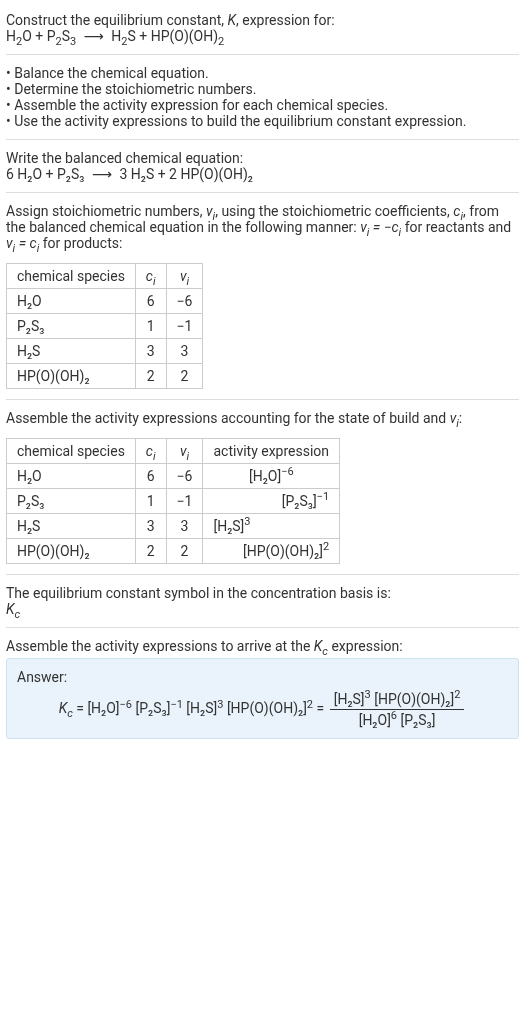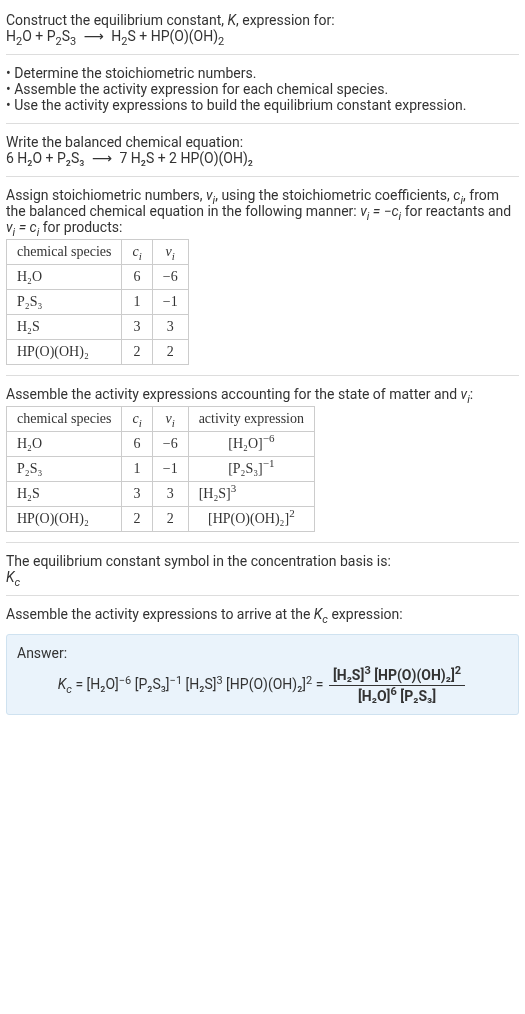--- a/index.html
+++ b/index.html
@@ -20,81 +20,80 @@
     border-top: 1px solid #ddd;
     margin: 4px 0;
   }
   .nobr { white-space: nowrap; }
   sub { font-size: 11px; vertical-align: sub; line-height: 0; }
   sup { font-size: 11px; vertical-align: super; line-height: 0; }
   .italic { font-style: italic; }
   .arrow { padding: 0 4px; }
   table.data {
     border-collapse: collapse;
-    margin-top: 4px;
-    font-family: Liberation Serif, serif;
+    margin-top: 12px;
   }
   table.data th, table.data td {
     border: 1px solid #ccc;
     padding: 4px 10px;
     text-align: center;
     font-weight: normal;
     vertical-align: middle;
   }
   table.data th:first-child, table.data td:first-child { text-align: left; }
   .answer-box {
     background: #eaf3fb;
     border: 1px solid #cfe2f0;
     border-radius: 3px;
     padding: 10px;
-    margin-top: 12px;
+    margin-top: 4px;
   }
   .eq-line {
     text-align: center;
     margin-top: 6px;
     white-space: nowrap;
   }
   .frac {
     display: inline-block;
     vertical-align: middle;
     text-align: center;
     margin: 0 2px;
-    font-weight: bold;
   }
   .frac .num { display: block; border-bottom: 1px solid #333; padding: 0 4px 2px 4px; }
   .frac .den { display: block; padding: 2px 4px 0 4px; }
 </style>
 </head>
 <body>
 
 <div class="section">
   <span>Construct the equilibrium constant, </span><span class="italic">K</span><span>, expression for:</span><br>
   <span class="nobr">
     <span>H</span><sub>2</sub><span>O + P</span><sub>2</sub><span>S</span><sub>3</sub>
     <span class="arrow">⟶</span>
     <span>H</span><sub>2</sub><span>S + HP(O)(OH)</span><sub>2</sub>
   </span>
 </div>
 
 <hr class="sep">
 
 <div class="section">
+  <div>• Balance the chemical equation.</div>
   <div>• Determine the stoichiometric numbers.</div>
   <div>• Assemble the activity expression for each chemical species.</div>
   <div>• Use the activity expressions to build the equilibrium constant expression.</div>
 </div>
 
 <hr class="sep">
 
 <div class="section">
   <div>Write the balanced chemical equation:</div>
   <span class="nobr">
     <span>6 H₂O + P₂S₃</span>
     <span class="arrow">⟶</span>
-    <span>7 H₂S + 2 HP(O)(OH)₂</span>
+    <span>3 H₂S + 2 HP(O)(OH)₂</span>
   </span>
 </div>
 
 <hr class="sep">
 
 <div class="section">
   <span>Assign stoichiometric numbers, </span><span class="italic">ν<sub>i</sub></span><span>, using the stoichiometric coefficients, </span><span class="italic">c<sub>i</sub></span><span>, from the balanced chemical equation in the following manner: </span><span class="italic">ν<sub>i</sub> = −c<sub>i</sub></span><span> for reactants and </span><span class="italic">ν<sub>i</sub> = c<sub>i</sub></span><span> for products:</span>
 
   <table class="data">
     <tbody>
@@ -123,53 +122,53 @@
           <td>2</td>
           <td>2</td>
         </tr>
   </tbody>
     </table>
 </div>
 
 <hr class="sep">
 
 <div class="section">
-  <span>Assemble the activity expressions accounting for the state of matter and </span><span class="italic">ν<sub>i</sub></span><span>:</span>
+  <span>Assemble the activity expressions accounting for the state of build and </span><span class="italic">ν<sub>i</sub></span><span>:</span>
 
   <table class="data">
     <tbody>
         <tr>
       <th>chemical species</th>
       <th><span class="italic">c<sub>i</sub></span></th>
       <th><span class="italic">ν<sub>i</sub></span></th>
       <th>activity expression</th>
     </tr>
     <tr>
           <td>H₂O</td>
           <td>6</td>
           <td>−6</td>
           <td style="text-align:center"><span>[H₂O]</span><sup>−6</sup></td>
         </tr>
     <tr>
           <td>P₂S₃</td>
           <td>1</td>
           <td>−1</td>
-          <td style="text-align:center"><span>[P₂S₃]</span><sup>−1</sup></td>
+          <td style="text-align:right"><span>[P₂S₃]</span><sup>−1</sup></td>
         </tr>
     <tr>
           <td>H₂S</td>
           <td>3</td>
           <td>3</td>
           <td style="text-align:left"><span>[H₂S]</span><sup>3</sup></td>
         </tr>
     <tr>
           <td>HP(O)(OH)₂</td>
           <td>2</td>
           <td>2</td>
-          <td style="text-align:center"><span>[HP(O)(OH)₂]</span><sup>2</sup></td>
+          <td style="text-align:right"><span>[HP(O)(OH)₂]</span><sup>2</sup></td>
         </tr>
   </tbody>
     </table>
 </div>
 
 <hr class="sep">
 
 <div class="section">
   <div>The equilibrium constant symbol in the concentration basis is:</div>
   <div><span class="italic">K<sub>c</sub></span></div>

